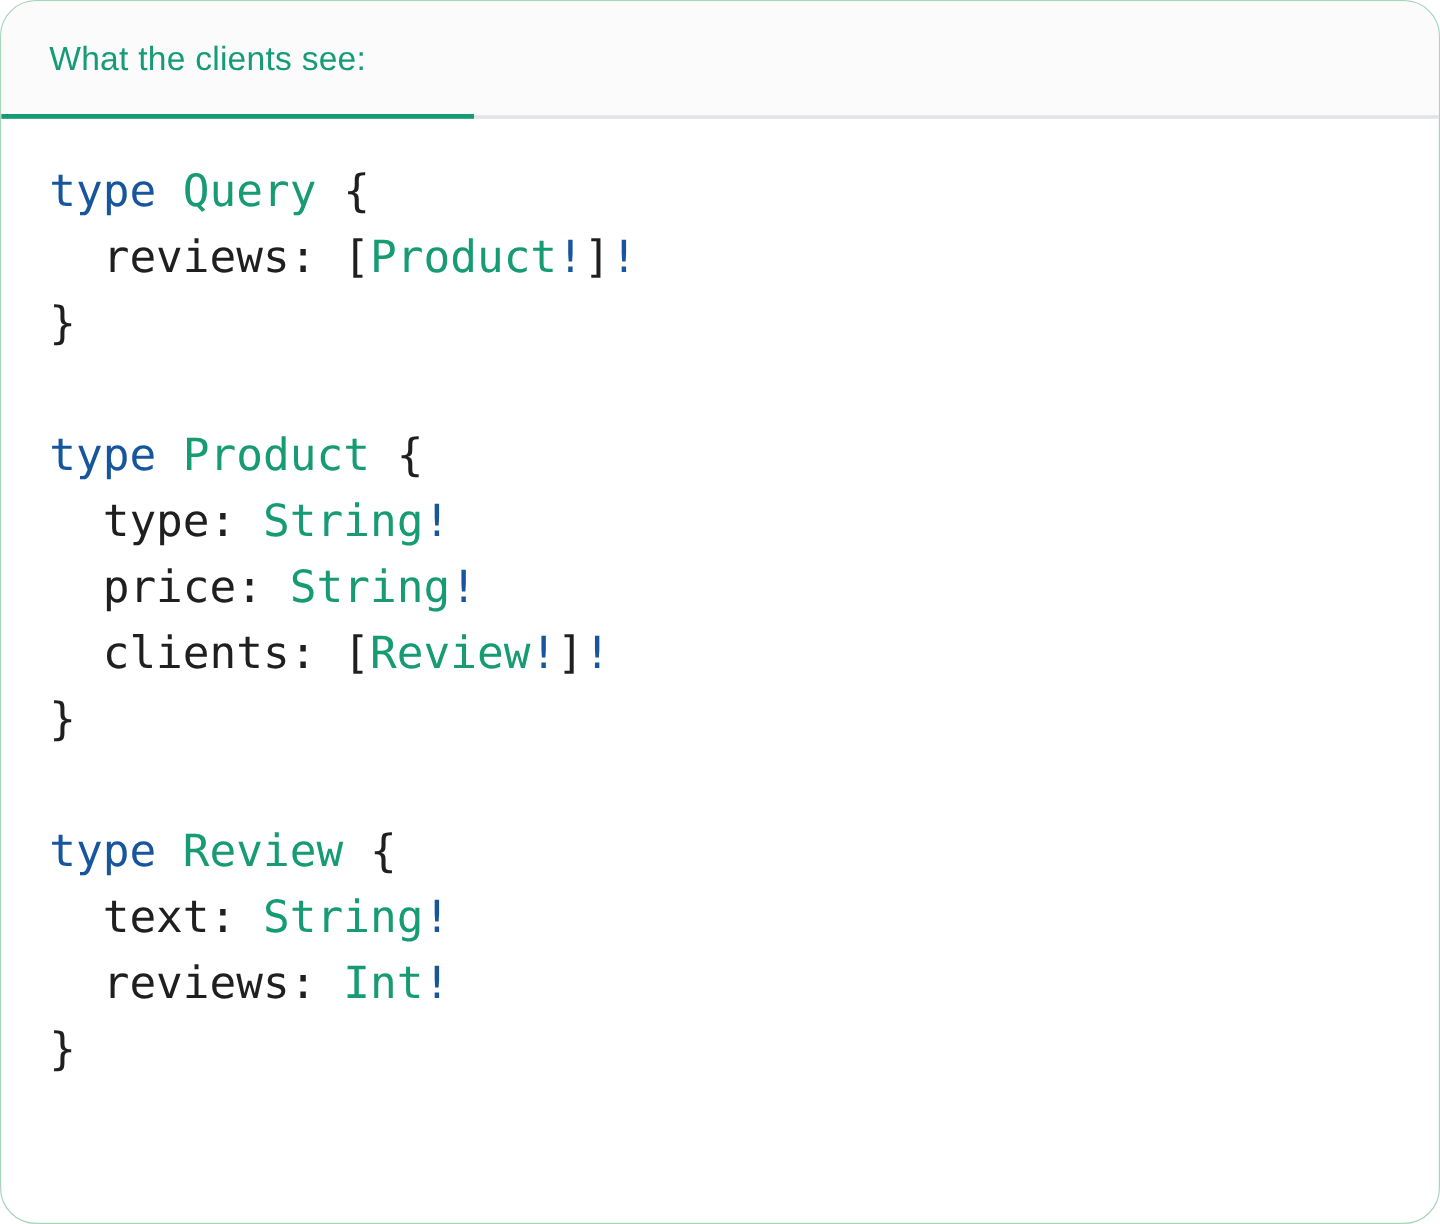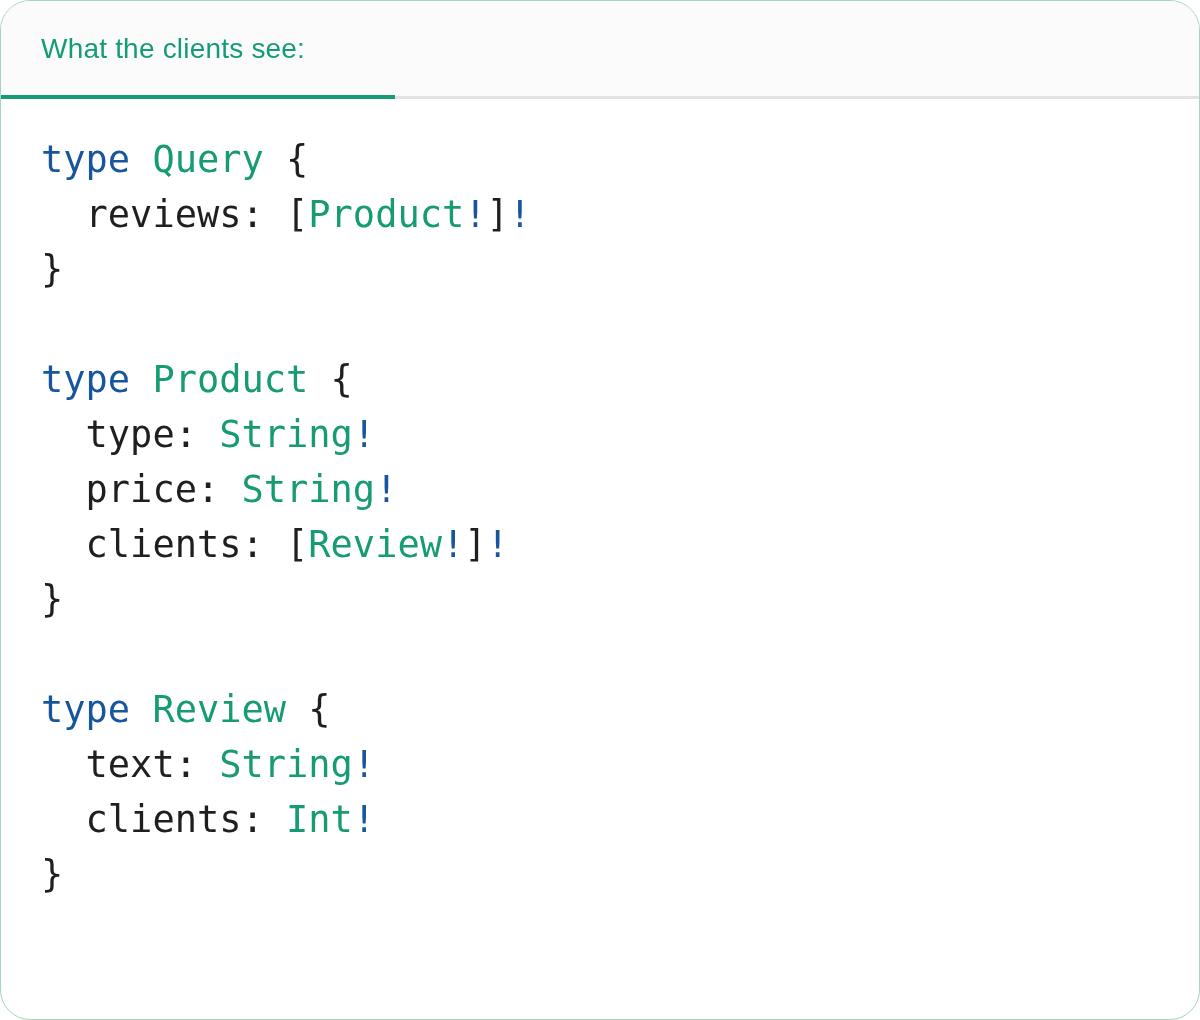--- a/index.html
+++ b/index.html
@@ -85,16 +85,16 @@
       <div class="code-line"><span class="tok-plain">}</span></div>
       <div class="code-line"><span class="tok-plain">&nbsp;</span></div>
       <div class="code-line"><span class="tok-keyword">type</span><span class="tok-plain"> </span><span class="tok-typename">Product</span><span class="tok-plain"> {</span></div>
       <div class="code-line"><span class="tok-plain">  type: </span><span class="tok-typename">String</span><span class="tok-nonnull">!</span></div>
       <div class="code-line"><span class="tok-plain">  price: </span><span class="tok-typename">String</span><span class="tok-nonnull">!</span></div>
       <div class="code-line"><span class="tok-plain">  clients: [</span><span class="tok-typename">Review</span><span class="tok-nonnull">!</span><span class="tok-plain">]</span><span class="tok-nonnull">!</span></div>
       <div class="code-line"><span class="tok-plain">}</span></div>
       <div class="code-line"><span class="tok-plain">&nbsp;</span></div>
       <div class="code-line"><span class="tok-keyword">type</span><span class="tok-plain"> </span><span class="tok-typename">Review</span><span class="tok-plain"> {</span></div>
       <div class="code-line"><span class="tok-plain">  text: </span><span class="tok-typename">String</span><span class="tok-nonnull">!</span></div>
-      <div class="code-line"><span class="tok-plain">  clients: </span><span class="tok-typename">Int</span><span class="tok-nonnull">!</span></div>
+      <div class="code-line"><span class="tok-plain">  reviews: </span><span class="tok-typename">Int</span><span class="tok-nonnull">!</span></div>
       <div class="code-line"><span class="tok-plain">}</span></div>
     </div>
 </div>
 
 </body></html>

